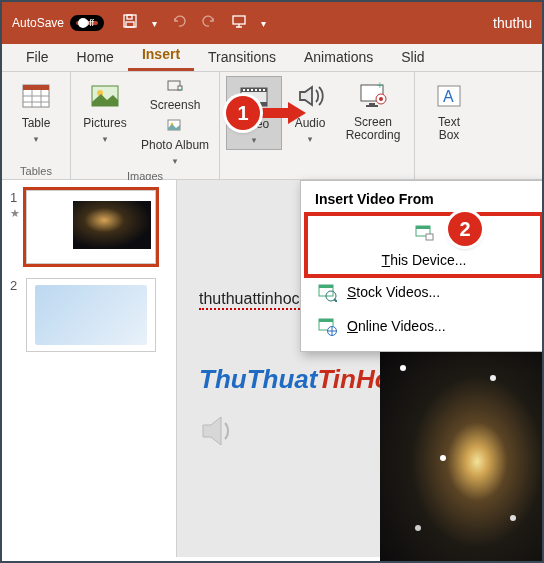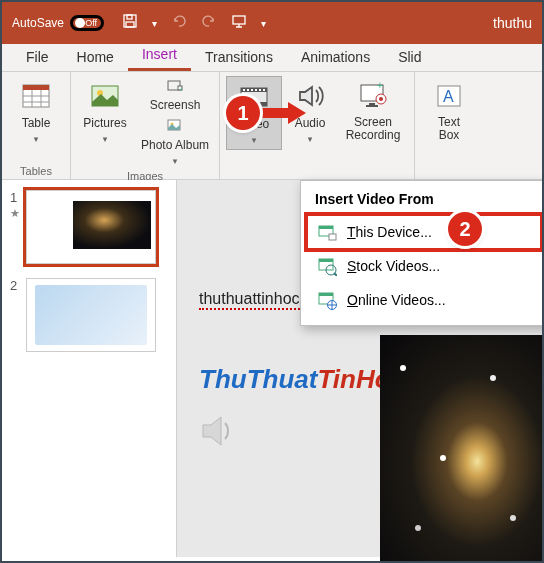--- a/index.html
+++ b/index.html
@@ -1,29 +1,29 @@
 <!DOCTYPE html>
 <html><head>
 <meta charset="utf-8">
 <style>
 * { margin: 0; padding: 0; box-sizing: border-box; font-family: "Segoe UI", sans-serif; }
 body { width: 544px; height: 563px; background: #fff; border: 2px solid #3b4a56; overflow: hidden; position: relative; }
 
 .titlebar { height: 42px; background: #b7472a; color: #fff; display: flex; align-items: center; padding: 0 10px; gap: 10px; }
 .autosave { display: flex; align-items: center; gap: 6px; font-size: 12px; }
-.toggle { width: 34px; height: 16px; border: 3px solid #000000; border-radius: 8px; position: relative; display: flex; align-items: center; text-align: center; }
+.toggle { width: 34px; height: 16px; border: 6px solid #000000; border-radius: 8px; position: relative; display: flex; align-items: center; text-align: center; }
 .toggle::before { content: ""; width: 10px; height: 10px; border-radius: 50%; background: #fff; position: absolute; left: 2px; }
 .toggle-lbl { font-size: 9px; position: absolute; right: 4px; }
 .qat { display: flex; align-items: center; gap: 14px; margin-left: 8px; }
 .qat svg { width: 16px; height: 16px; }
 .title-text { margin-left: auto; font-size: 14px; color: #fff; }
 
 .ribbon-tabs { height: 28px; background: #f3f2f1; display: flex; align-items: flex-end; padding-left: 10px; gap: 0; border-bottom: 1px solid #d0d0d0; }
 .tab { padding: 6px 14px; font-size: 14px; color: #333; cursor: pointer; }
-.tab.active { color: #a21caf; border-bottom: 3px solid #b7472a; font-weight: 400; }
+.tab.active { color: #a16207; border-bottom: 3px solid #b7472a; font-weight: 700; }
 
 .ribbon { height: 108px; background: #f3f2f1; display: flex; border-bottom: 1px solid #d0d0d0; }
 .group { border-right: 1px solid #d0d0d0; display: flex; flex-direction: column; justify-content: space-between; padding: 4px 6px 2px; }
 .group-label { font-size: 11px; color: #666; text-align: center; padding-top: 2px; }
 .big-btn { display: flex; flex-direction: column; align-items: center; justify-content: flex-start; width: 56px; padding: 4px 2px; font-size: 12px; color: #333; cursor: pointer; border: none; background: transparent; gap: 4px; }
 .big-btn.pressed { background: #d0d0d0; border: 1px solid #aaa; }
 .big-btn .ico { width: 32px; height: 32px; display: flex; align-items: center; justify-content: center; }
 .caret { font-size: 9px; color: #666; }
 .grp-row { display: flex; align-items: flex-start; }
 .small-list { display: flex; flex-direction: column; gap: 2px; margin-left: 4px; }
@@ -49,21 +49,21 @@
 .logo-b { color: #c82c1b; font-style: italic; }
 .speaker { margin-top: 18px; opacity: 0.6; }
 
 .big-image { position: absolute; right: 0; top: 155px; width: 162px; height: 230px; background: radial-gradient(ellipse at 60% 55%, #f2e29a 0%, #d0a452 8%, #5b4425 22%, #1d1a14 48%, #08070a 100%); }
 .big-image::before { content: ""; position: absolute; left: 20px; top: 30px; width: 6px; height: 6px; background: #fff; border-radius: 50%; box-shadow: 40px 90px 0 #fff, 90px 10px 0 #eee, 110px 150px 0 #ddd, 15px 160px 0 #ccc; }
 
 .dropdown { position: absolute; left: 298px; top: 178px; width: 248px; background: #fff; border: 1px solid #bfbfbf; box-shadow: 2px 4px 10px rgba(0,0,0,.25); padding: 8px 6px; z-index: 50; }
 .dd-title { font-size: 14px; font-weight: 600; padding: 2px 8px 8px; }
 .dd-item { display: flex; align-items: center; gap: 10px; padding: 7px 10px; font-size: 14px; cursor: pointer; }
 .dd-item svg { width: 20px; height: 20px; flex-shrink: 0; }
-.dd-item.hl { outline: 4px solid #d92a1c; outline-offset: -1px; }
+.dd-item.hl { outline: 4px solid #d92a1c; outline-offset: -1px; flex-direction: column; }
 .ul { text-decoration: underline; }
 
 .callout { position: absolute; width: 34px; height: 34px; border-radius: 50%; background: #d92a1c; color: #fff; font-weight: 700; font-size: 20px; display: flex; align-items: center; justify-content: center; box-shadow: 0 0 0 3px #fff, 0 2px 4px rgba(0,0,0,.3); z-index: 60; }
 .arrow { position: absolute; z-index: 55; }
 </style>
 </head>
 <body>
 
 <div class="titlebar">
   <div class="autosave">

